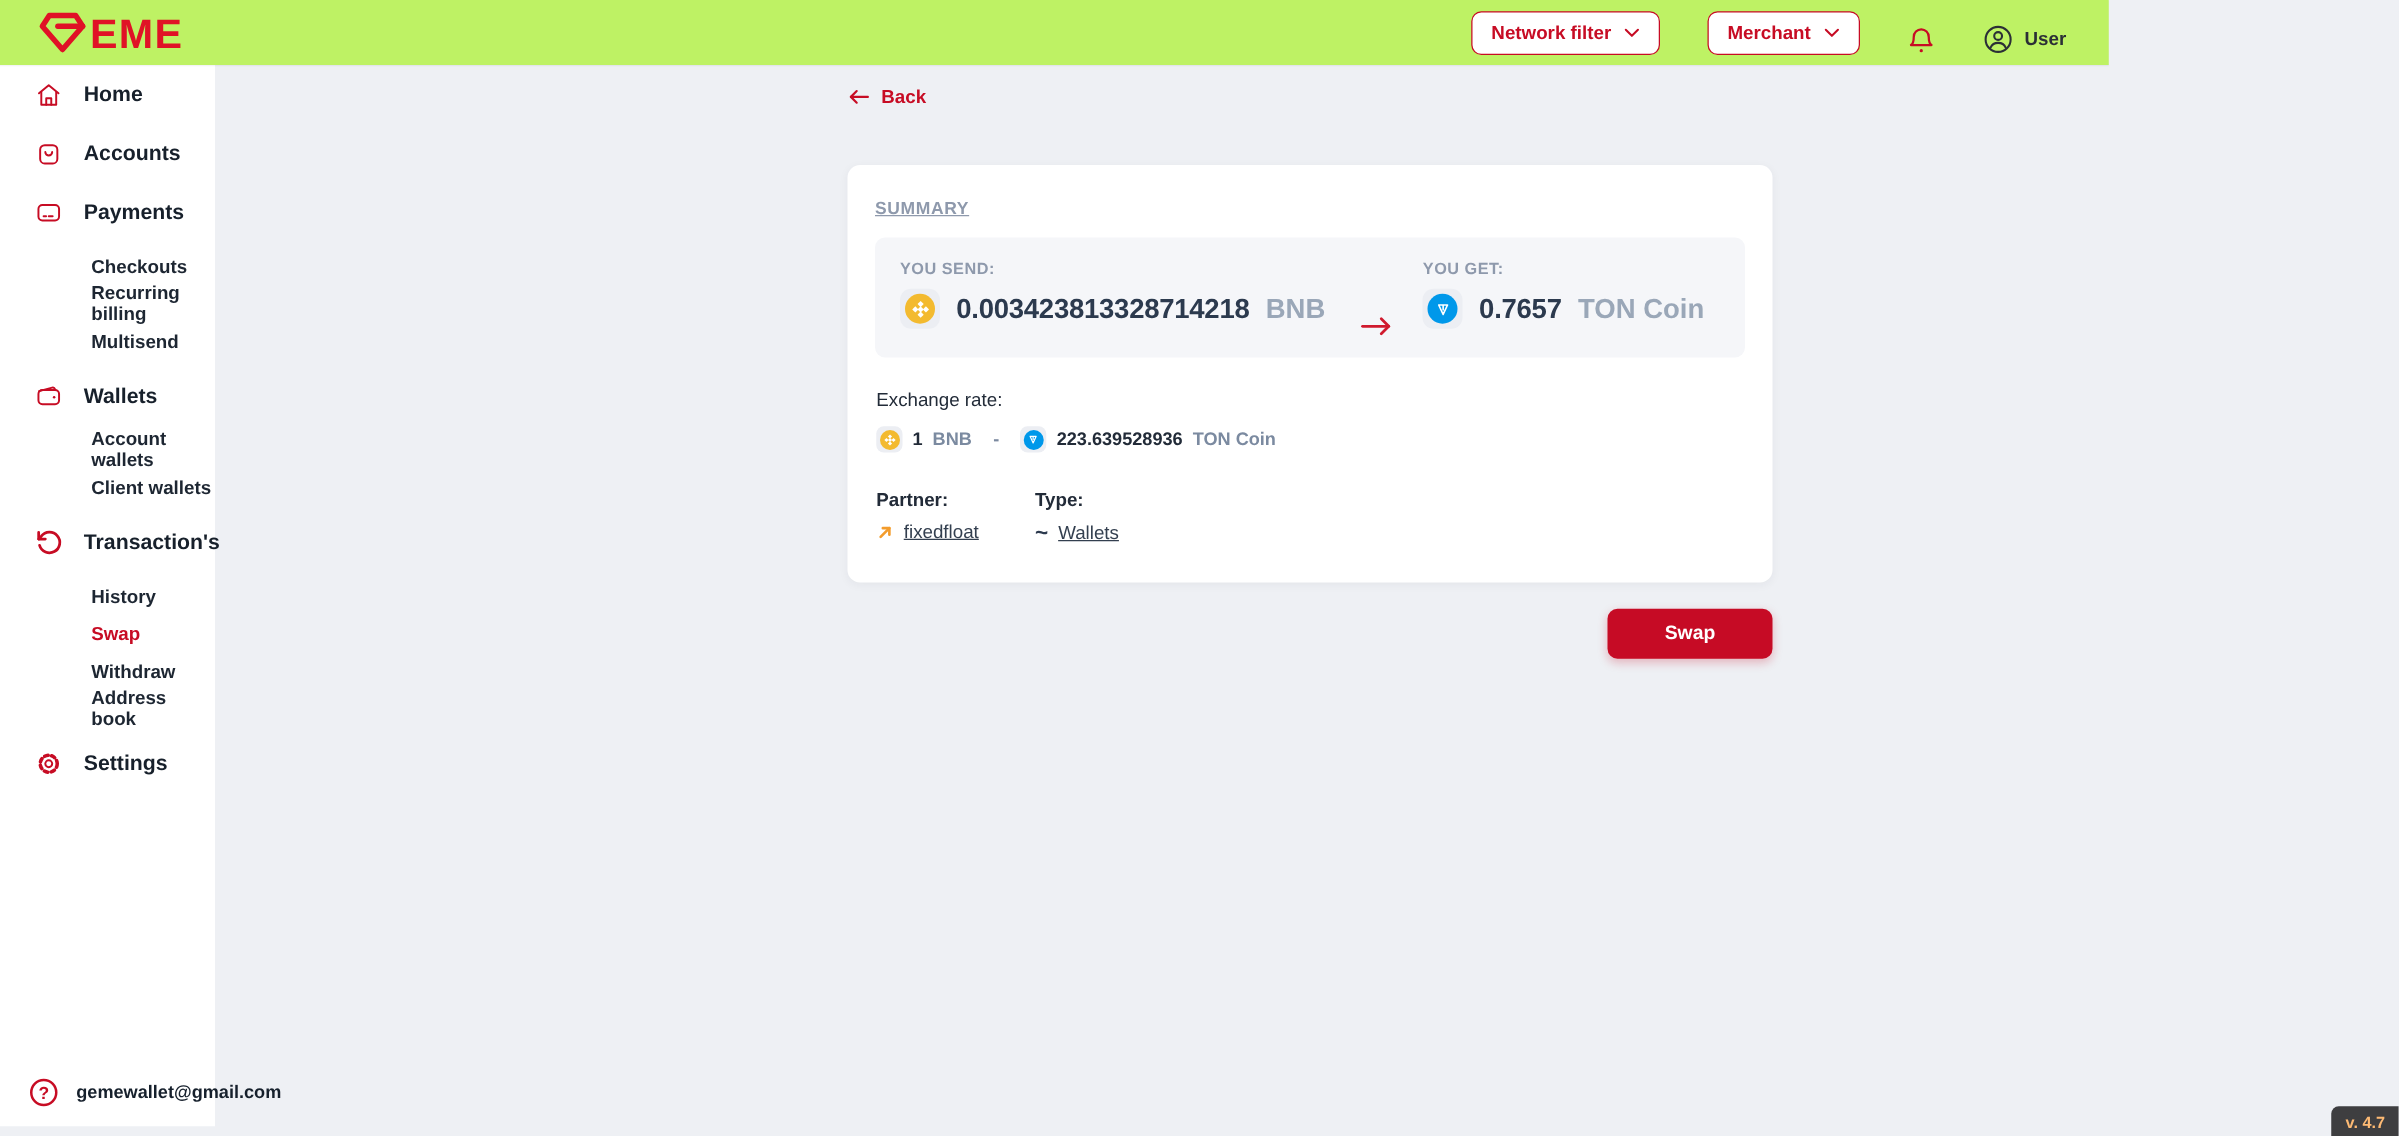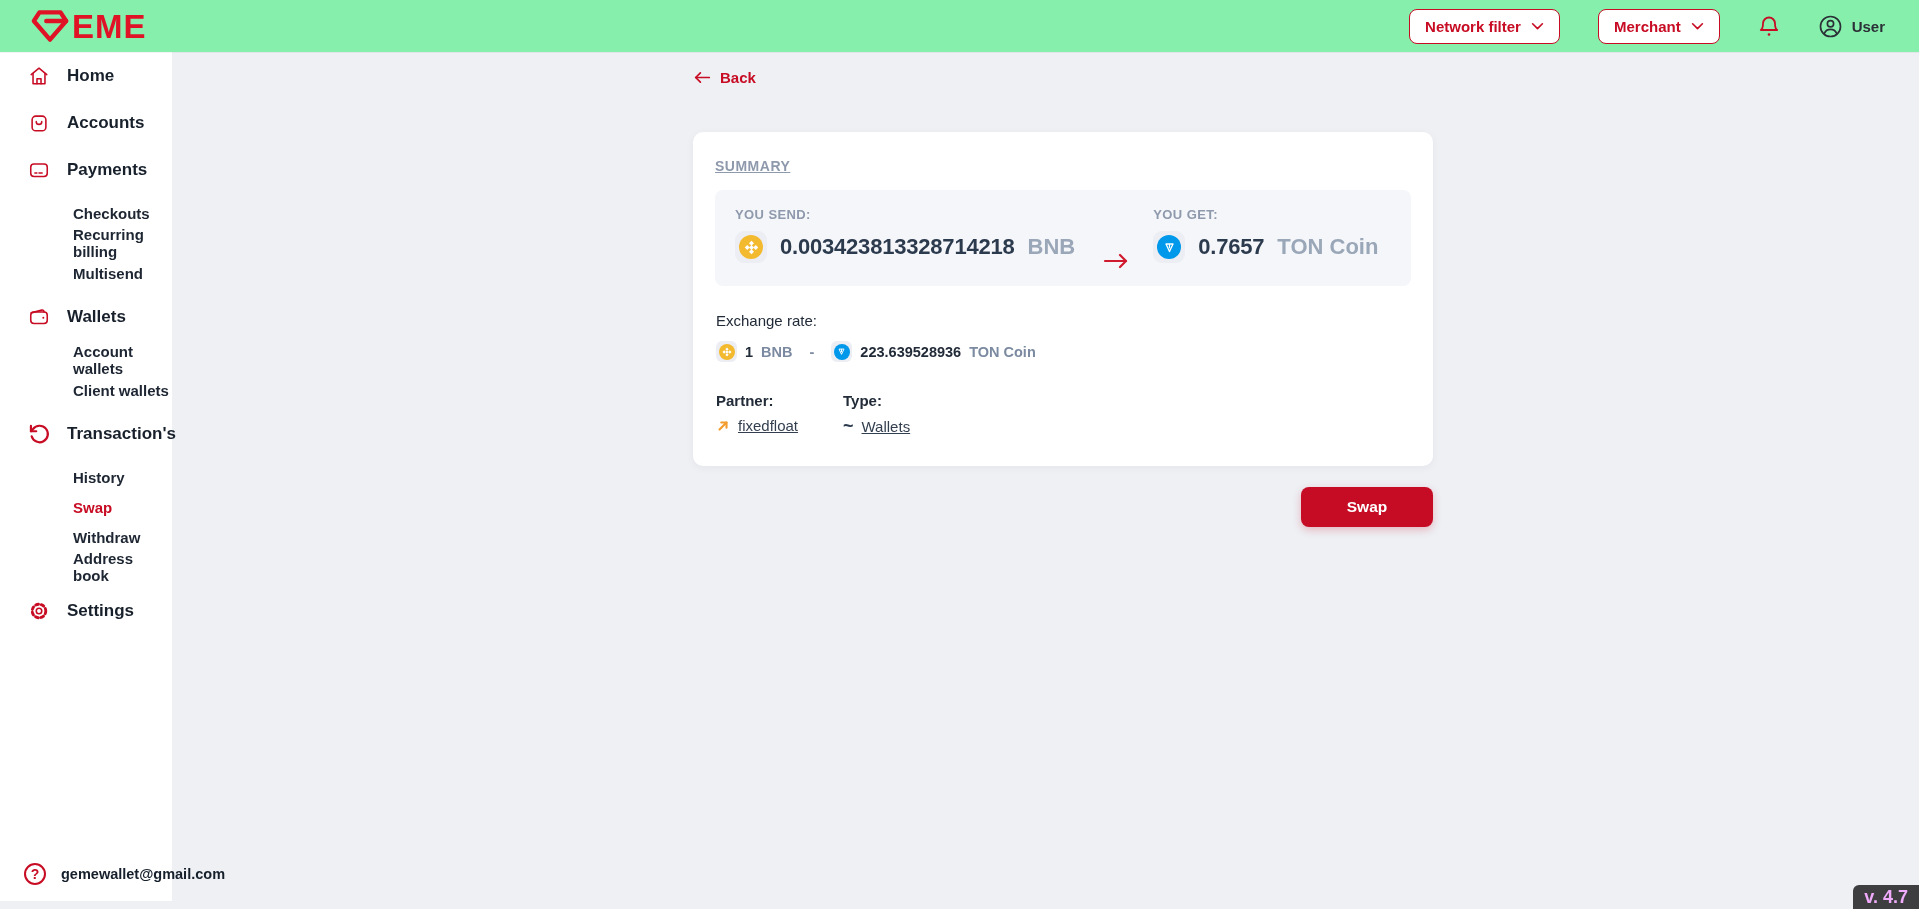--- a/index.html
+++ b/index.html
@@ -1,25 +1,25 @@
 <!DOCTYPE html>
 <html><head>
 <meta charset="utf-8">
 <style>
   * { margin:0; padding:0; box-sizing:border-box; }
   html,body { width:1919px; height:909px; overflow:hidden; }
   body { font-family:"Liberation Sans", sans-serif; background:#eef0f4; position:relative; }
 
   
-  .header { position:absolute; top:0; left:0; width:1919px; height:52px; background:#86efac;
+  .header { position:absolute; top:0; left:0; width:1687px; height:52px; background:#bef264;
             display:flex; align-items:center; padding:0 34px 0 30px; z-index:5;
             box-shadow:0 1px 0 rgba(20,30,50,0.05); }
   .logo { display:flex; align-items:center; gap:2px; }
   .logo-text { color:#e01226; font-size:33px; font-weight:800; letter-spacing:1px; line-height:1; }
-  .header-right { margin-left:auto; display:flex; align-items:center; gap:38px; }
+  .header-right { margin-left:auto; display:flex; align-items:flex-end; gap:38px; }
   .pill-btn { display:flex; align-items:center; gap:10px; border:1.5px solid #c70c24; border-radius:8px;
               background:#fff; color:#c70c24; font-size:15px; font-weight:600; padding:8px 15px; cursor:pointer; }
   .bell-wrap { display:flex; align-items:center; cursor:pointer; }
   .user-wrap { display:flex; align-items:center; gap:9px; cursor:pointer; }
   .user-label { font-size:15px; font-weight:600; color:#2b2f36; }
 
   
   .sidebar { position:absolute; top:44px; left:0; width:172px; height:857px; background:#ffffff; padding-top:16px; }
   .nav-item { display:flex; align-items:center; gap:17px; height:32px; padding-left:28px;
               margin-bottom:15px; cursor:pointer; }
@@ -28,21 +28,21 @@
   .sub-group { margin:0 0 16px 0; }
   .sub-item { display:flex; align-items:center; height:24px; padding-left:73px; margin-bottom:6px;
               font-size:15px; font-weight:600; color:#1d2632; cursor:pointer; }
   .sub-item.active { color:#c70c24; }
   .sidebar-footer { position:absolute; left:24px; bottom:16px; display:flex; align-items:center; gap:15px; }
   .help-badge { width:22px; height:22px; border:2px solid #c70c24; border-radius:50%; color:#c70c24;
                 font-size:14px; font-weight:800; display:flex; align-items:center; justify-content:center; }
   .footer-email { font-size:14.5px; font-weight:600; color:#16202c; }
 
   
-  .main { position:absolute; top:52px; left:208px; width:1711px; height:701px; background:#eef0f4; }
+  .main { position:absolute; top:52px; left:193px; width:1711px; height:701px; background:#eef0f4; }
   .back-link { position:absolute; left:486px; top:17px; display:flex; align-items:center; gap:9px;
                color:#c70c24; font-size:15px; font-weight:600; cursor:pointer; }
 
   .card { position:absolute; left:485px; top:80px; width:740px; height:334px; background:#ffffff;
           border-radius:10px; box-shadow:0 2px 8px rgba(30,40,60,0.05); padding:26px 22px; }
   .summary-title { font-size:14px; font-weight:700; letter-spacing:0.5px; color:#8e99ac;text-decoration:underline; }
 
   .amounts-panel { margin-top:16px; background:#f5f6f9; border-radius:8px; height:96px;
                    padding:17px 20px 0 20px; display:flex; }
   .amount-col { display:flex; flex-direction:column; }
@@ -74,21 +74,21 @@
   .meta-label { font-size:15px; font-weight:600; color:#222b38; }
   .meta-value-row { display:flex; align-items:center; gap:8px; margin-top:8px; }
   .meta-value { font-size:15px; font-weight:500; color:#333f4f;text-decoration:underline; }
   .tilde { font-size:18px; font-weight:700; color:#2c3a4e; line-height:1; }
 
   .swap-btn { position:absolute; left:1093px; top:435px; width:132px; height:40px; background:#c60b25;
               border:none; border-radius:8px; color:#ffffff; font-family:"Liberation Sans",sans-serif;
               font-size:15.5px; font-weight:700; cursor:pointer; box-shadow:0 3px 8px rgba(198,11,37,0.25); }
 
   .version-badge { position:absolute; right:0; bottom:0; height:24px; padding:0 11px; background:#3e3e40;
-                   color:#f0abfc; font-size:18px; font-weight:700; display:flex; align-items:center;
+                   color:#fdba74; font-size:13px; font-weight:700; display:flex; align-items:center;
                    border-radius:6px 0 0 0; z-index:9; }
   svg { display:block; }
 </style>
 </head>
 <body>
 
 <div class="header">
   <div class="logo">
     <span class="icon">
       <svg width="40" height="36" viewBox="0 0 64 58" fill="none" stroke="#e01226" stroke-width="7" stroke-linejoin="round" stroke-linecap="round">

